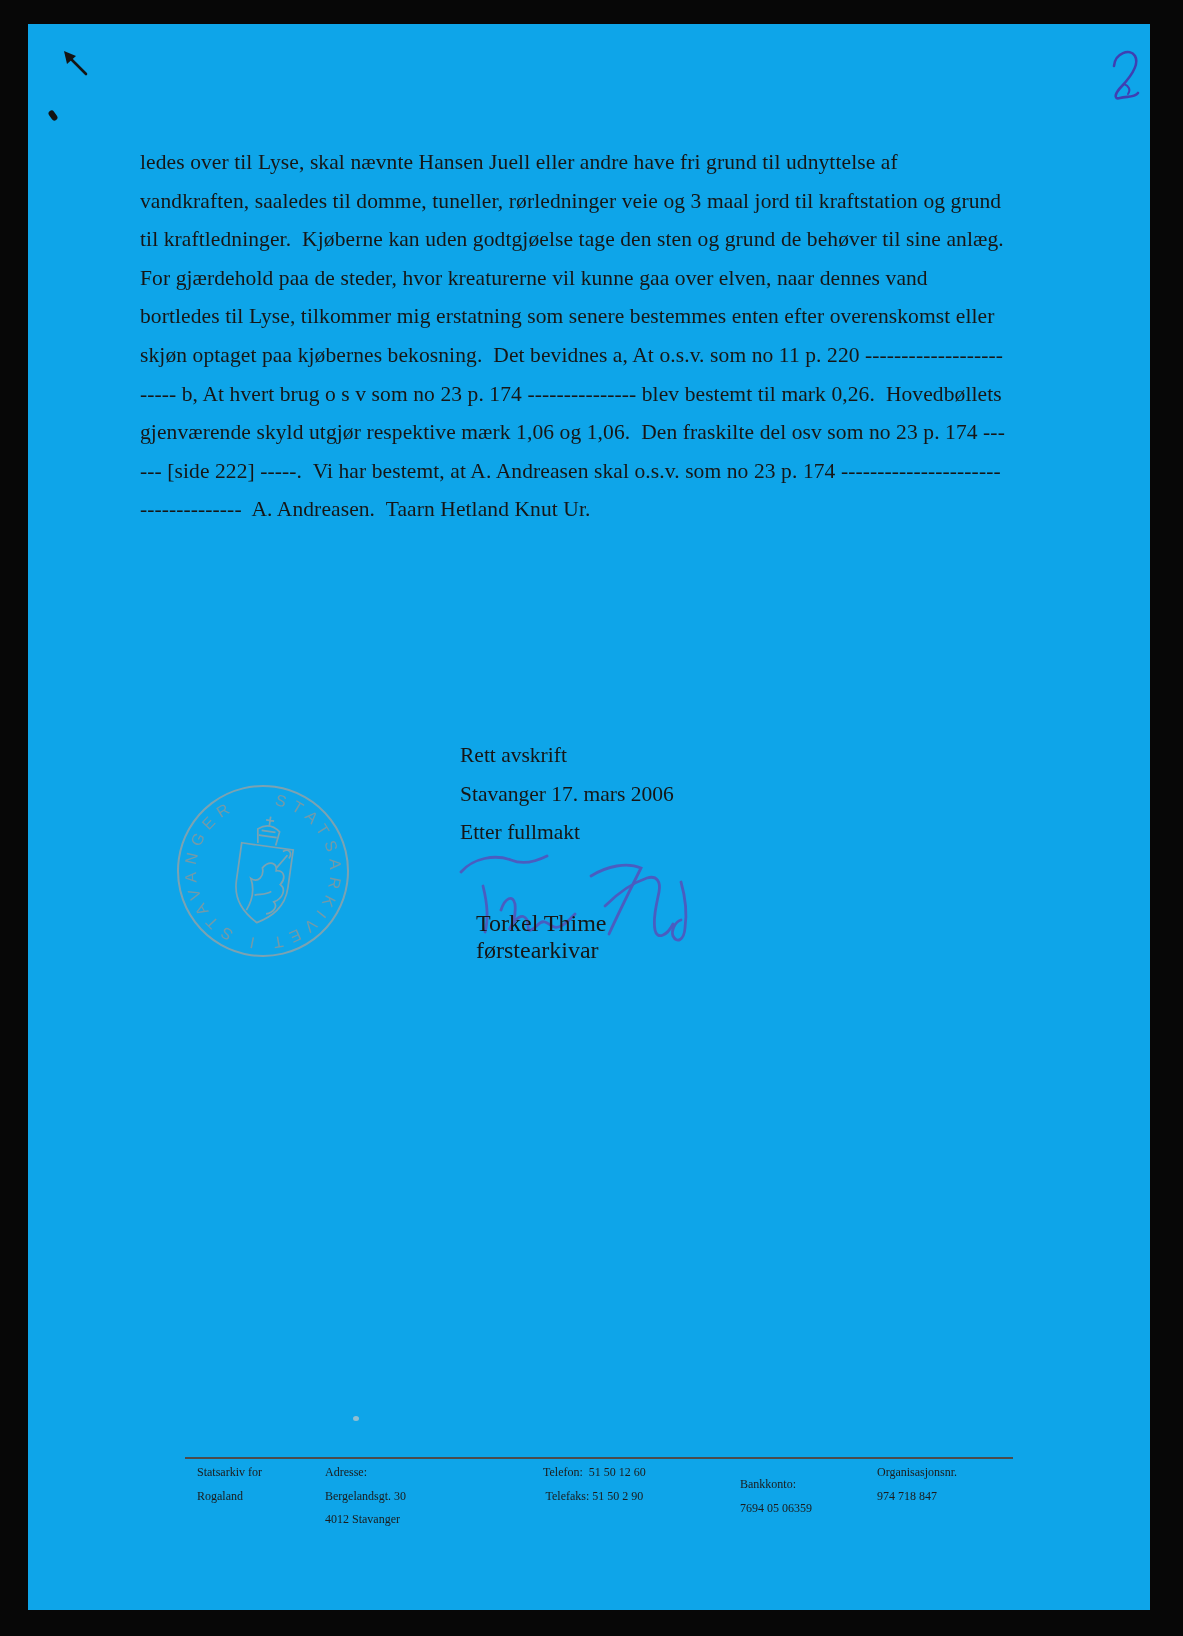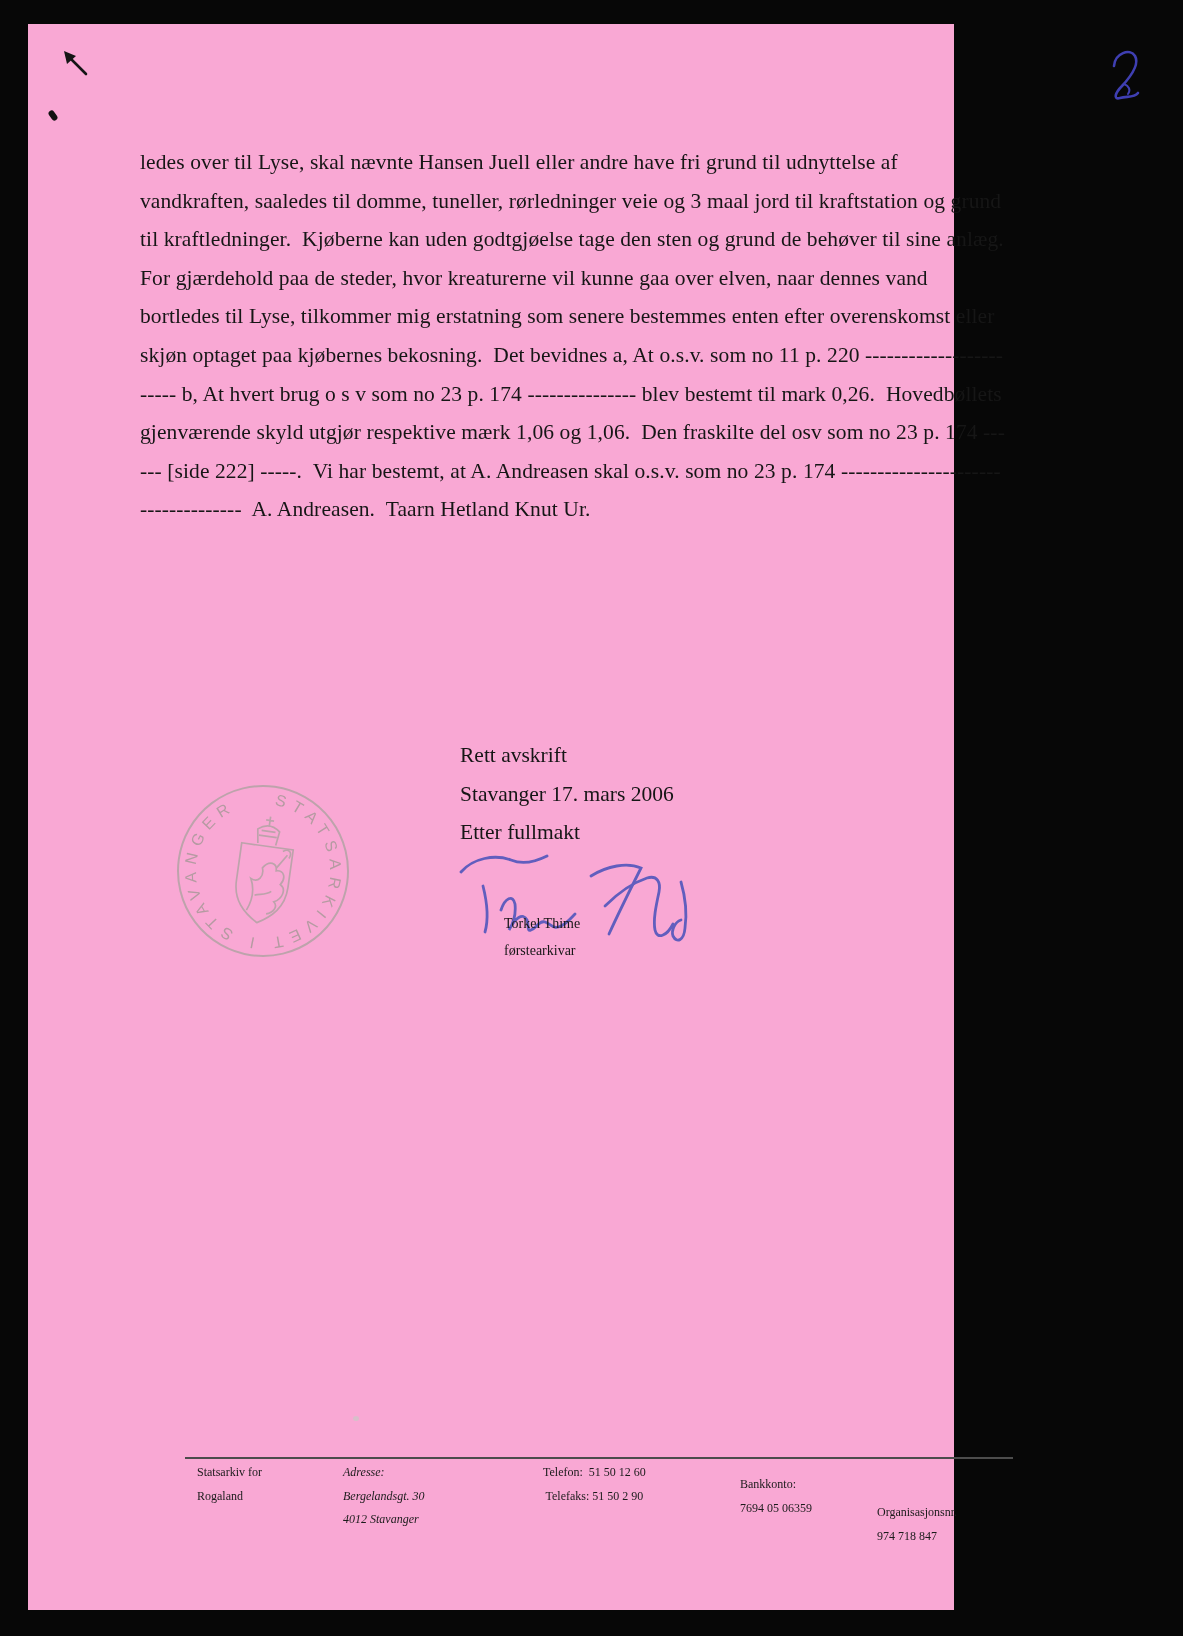--- a/index.html
+++ b/index.html
@@ -5,37 +5,37 @@
   html, body { margin:0; padding:0; }
   body {
     width:1183px; height:1636px;
     background:#070707;
     position:relative;
     font-family:"Liberation Serif", serif;
     overflow:hidden;
   }
   .page {
     position:absolute; left:28px; top:24px;
-    width:926px; height:1586px;
-    background:#f9a8d4;
+    width:1122px; height:1586px;
+    background:#0ea5e9;
   }
   .body-text {
     position:absolute; left:112px; top:119px;
     font-size:21.5px; line-height:38.6px;
     color:#161616; letter-spacing:0.1px;
   }
   .body-text div { white-space:pre; }
   .closing {
     position:absolute; left:432px; top:712px;
     font-size:21.5px; line-height:38.6px; color:#161616;
   }
   .closing div { white-space:pre; }
   .name-block {
-    position:absolute; left:476px; top:886px;
-    font-size:14px; line-height:27px; color:#161616;
+    position:absolute; left:448px; top:886px;
+    font-size:24px; line-height:27px; color:#161616;
   }
   .stamp-svg { position:absolute; left:140px; top:752px; opacity:0.72; }
   .sig-svg { position:absolute; left:415px; top:818px; }
   .pagenum-svg { position:absolute; left:1072px; top:18px; }
   .arrow-svg { position:absolute; left:30px; top:24px; }
   .speck {
     position:absolute; left:22px; top:86px;
     width:6px; height:11px; background:#121212;
     border-radius:3px; transform:rotate(-35deg);
   }
@@ -47,24 +47,24 @@
   .footer-rule {
     position:absolute; left:157px; top:1433px;
     width:828px; height:2px; background:#4c4c4c;
   }
   .footer-col {
     position:absolute; top:1437px;
     font-size:12px; line-height:23.5px; color:#1b1b1b;
   }
   .footer-col div { white-space:pre; }
   .fc1 { left:169px; }
-  .fc2 { left:315px;font-style:italic; }
+  .fc2 { left:297px; }
   .fc3 { left:515px;text-align:center; }
   .fc4 { left:712px;margin-top:12px; }
-  .fc5 { left:849px;margin-top:40px; }
+  .fc5 { left:849px; }
 </style>
 </head>
 <body>
 
 <div class="page">
 
   <svg class="arrow-svg" width="34" height="30" viewBox="0 0 34 30">
     <path d="M 28 26 C 22 20, 18 16, 13 11" stroke="#151515" stroke-width="2.6" fill="none" stroke-linecap="round"></path>
     <path d="M 6 3 L 18 8 L 9 16 Z" fill="#151515"></path>
   </svg>

